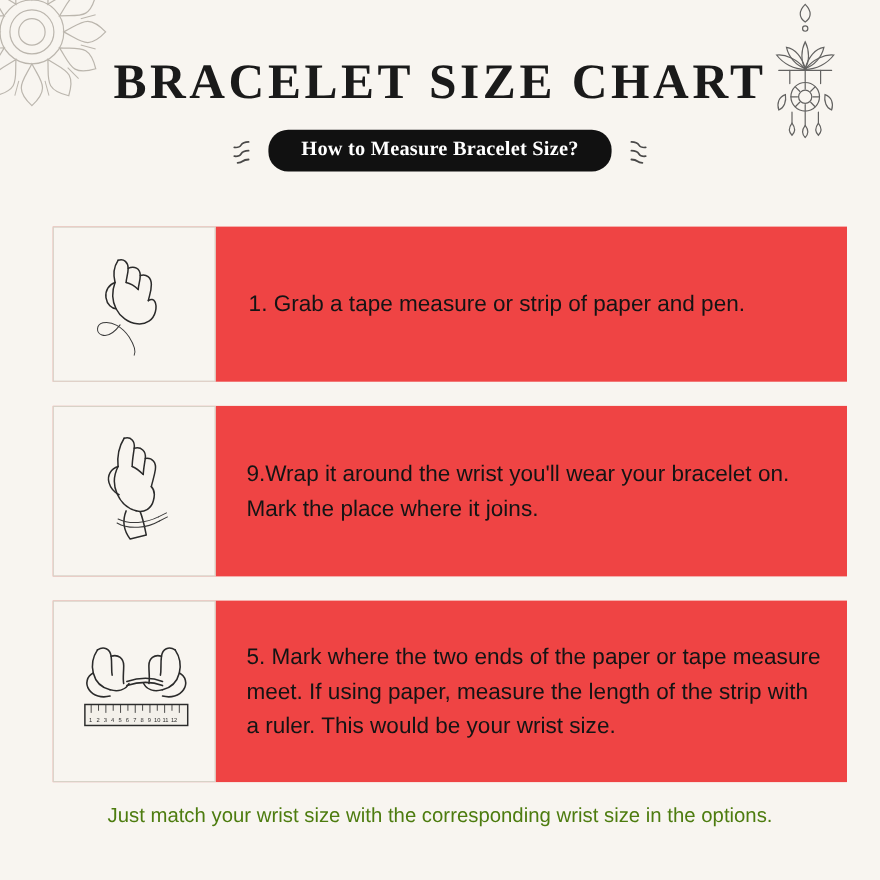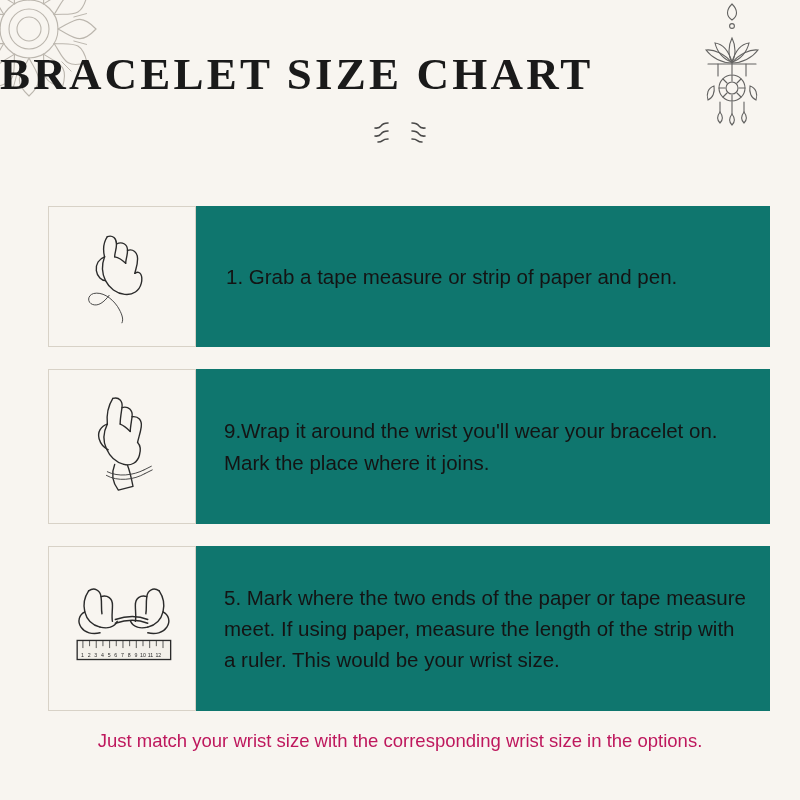--- a/index.html
+++ b/index.html
@@ -30,21 +30,21 @@
     height: 140px;
     opacity: .78;
   }
 
   
   .header {
     position: absolute;
     top: 52px;
     left: 0;
     width: 800px;
-    text-align: left;
+    text-align: center;
   }
   .title {
     font-family: "Liberation Serif", serif;
     font-size: 45px;
     letter-spacing: 3.2px;
     color: #1a1a1a;
     margin: 0;
     font-weight: 700;
     line-height: 1;
   }
@@ -72,21 +72,21 @@
   
   .steps {
     position: absolute;
     top: 206px;
     left: 48px;
     width: 722px;
   }
   .step {
     display: flex;
     align-items: stretch;
-    background: #0f766e;
+    background: #ef4444;
     margin-bottom: 22px;
   }
   .step .thumb {
     width: 148px;
     min-width: 148px;
     background: #f8f5f0;
     border: 1px solid #d8d2c7;
     display: flex;
     align-items: center;
     justify-content: center;
@@ -105,21 +105,21 @@
   }
   .step.s1 .text { padding-left: 30px; }
 
   .footer {
     position: absolute;
     left: 0;
     top: 730px;
     width: 800px;
     text-align: center;
     font-size: 18.5px;
-    color: #be185d;
+    color: #4d7c0f;
   }
 
   svg { display: block; }
   .ln { fill: none; stroke: #2b2b2b; stroke-width: 1.5; stroke-linecap: round; stroke-linejoin: round; }
   .ln-thin { fill: none; stroke: #3a3a3a; stroke-width: 1; stroke-linecap: round; }
 </style>
 </head>
 <body>
 
 <div class="mandala-corner">
@@ -193,20 +193,21 @@
   <div class="subtitle-row">
     <span class="flourish">
       <svg viewBox="0 0 26 26" width="26" height="26">
         <g stroke="#2b2b2b" fill="none" stroke-width="1.6" stroke-linecap="round">
           <path d="M20 5 C10 5 16 11 7 10"></path>
           <path d="M20 13 C10 13 16 19 7 18"></path>
           <path d="M20 21 C13 21 16 24 10 24"></path>
         </g>
       </svg>
     </span>
+    <span class="pill">How to Measure Bracelet Size?</span>
     <span class="flourish right">
       <svg viewBox="0 0 26 26" width="26" height="26">
         <g stroke="#2b2b2b" fill="none" stroke-width="1.6" stroke-linecap="round">
           <path d="M20 5 C10 5 16 11 7 10"></path>
           <path d="M20 13 C10 13 16 19 7 18"></path>
           <path d="M20 21 C13 21 16 24 10 24"></path>
         </g>
       </svg>
     </span>
   </div>

